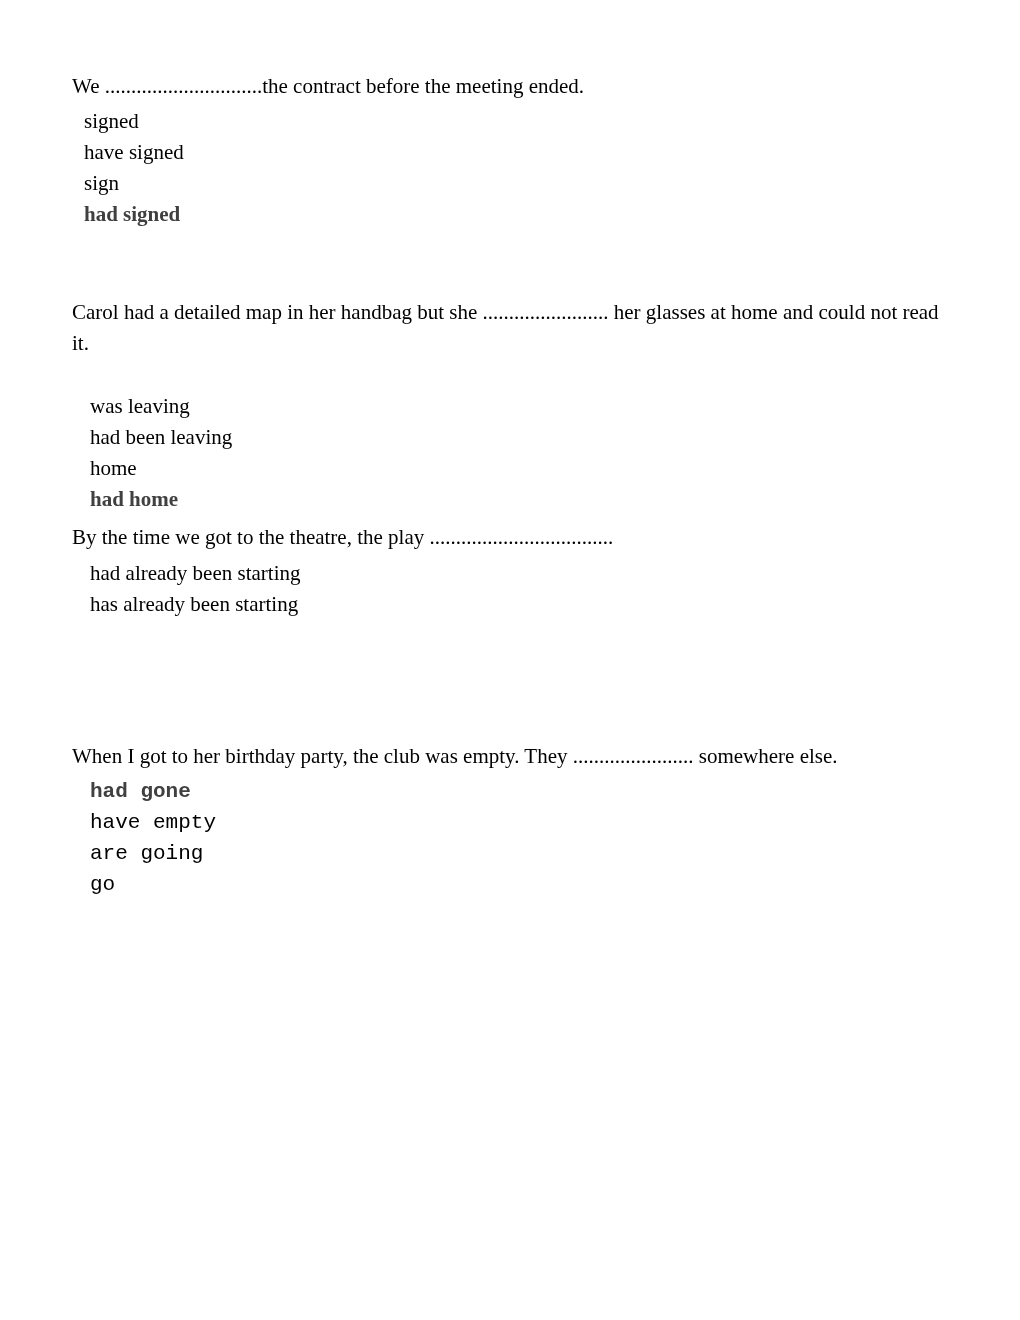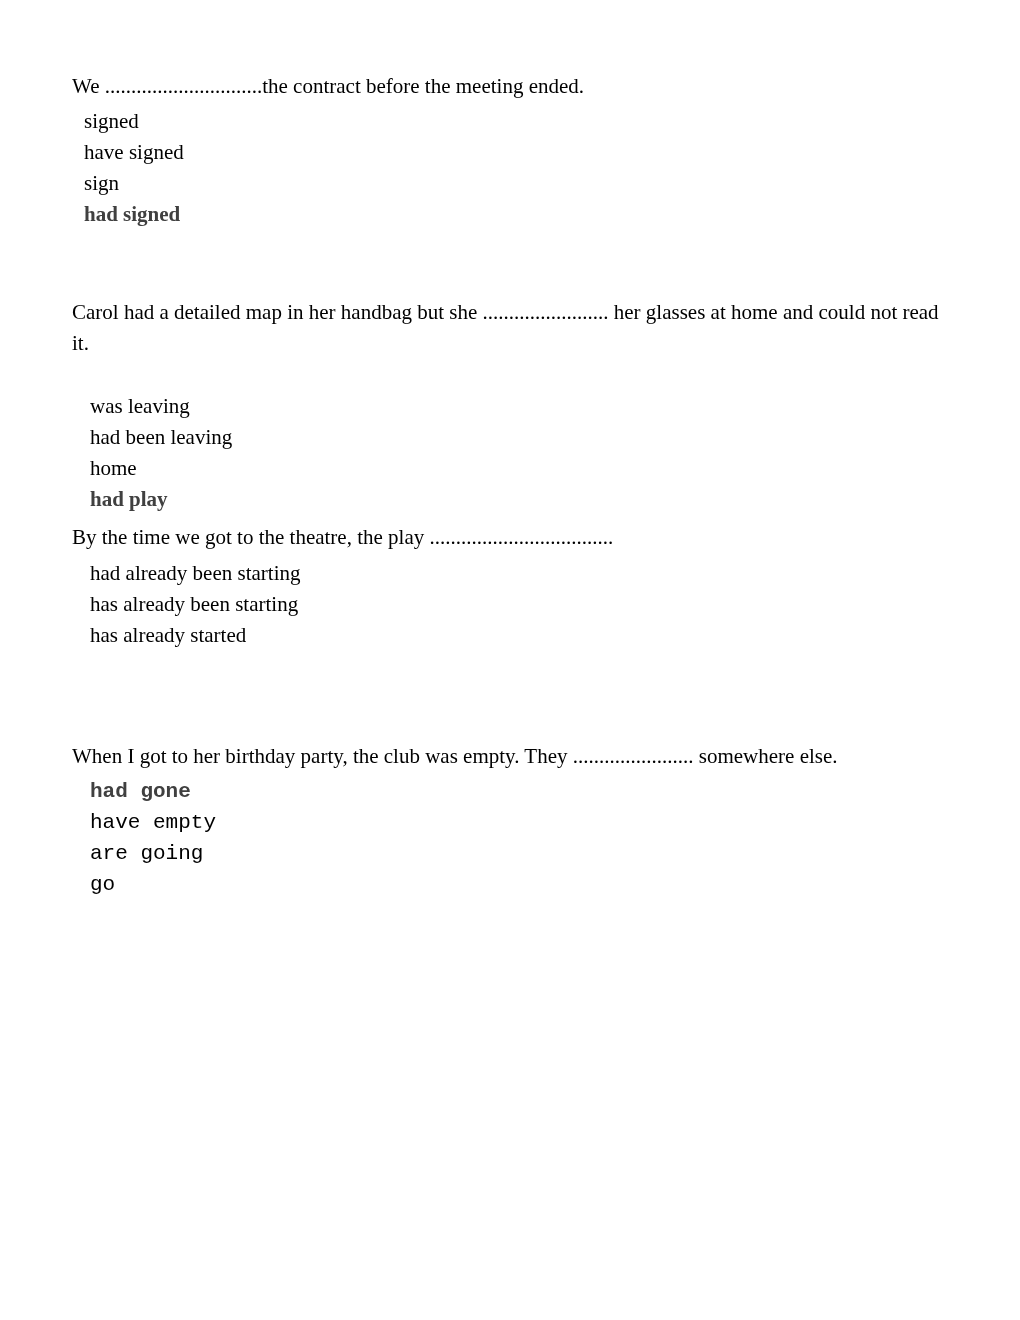--- a/index.html
+++ b/index.html
@@ -60,30 +60,29 @@
     <li class="option correct">had signed</li>
   </ul>
 </div>
 
 <div class="question" id="q2">
   <p class="q-text">Carol had a detailed map in her handbag but she ........................ her glasses at home and could not read it.</p>
   <ul class="options">
     <li class="option">was leaving</li>
     <li class="option">had been leaving</li>
     <li class="option">home</li>
-    <li class="option correct">had play</li>
+    <li class="option correct">had home</li>
   </ul>
 </div>
 
 <div class="question" id="q3">
   <p class="q-text">By the time we got to the theatre, the play ...................................</p>
   <ul class="options">
     <li class="option">had already been starting</li>
     <li class="option">has already been starting</li>
-    <li class="option">has already started</li>
   </ul>
 </div>
 
 <div class="question" id="q4">
   <p class="q-text">When I got to her birthday party, the club was empty. They ....................... somewhere else.</p>
   <ul class="options">
     <li class="option correct">had gone</li>
     <li class="option">have empty</li>
     <li class="option">are going</li>
     <li class="option">go</li>

